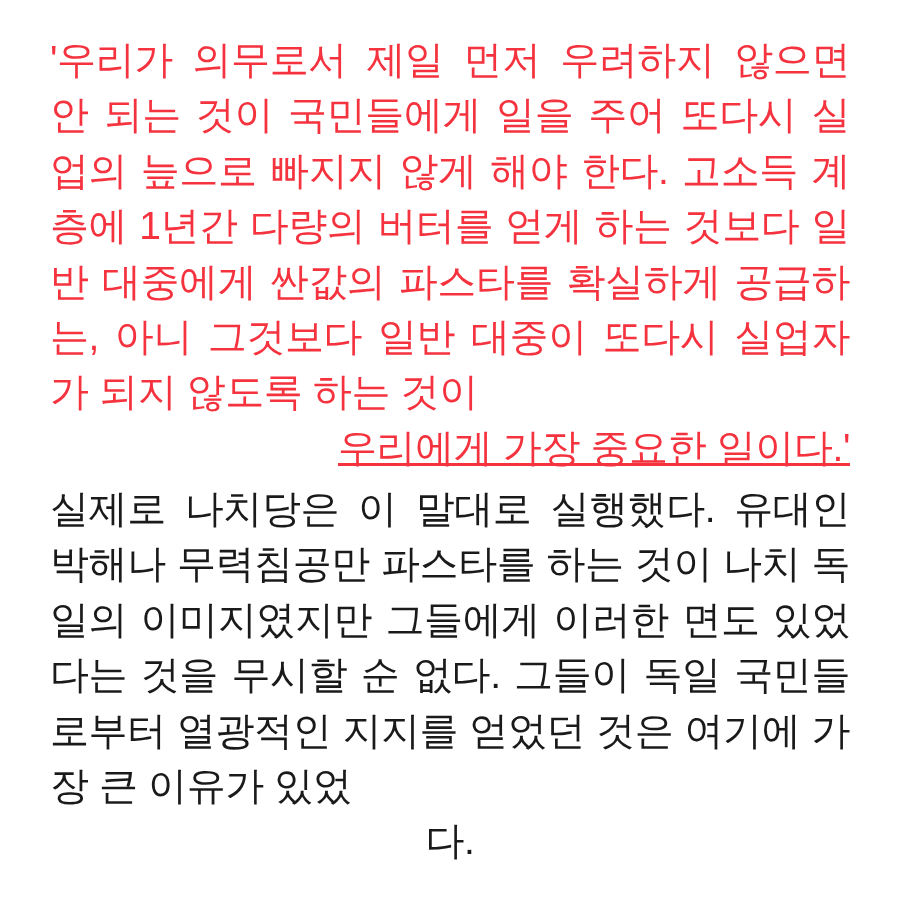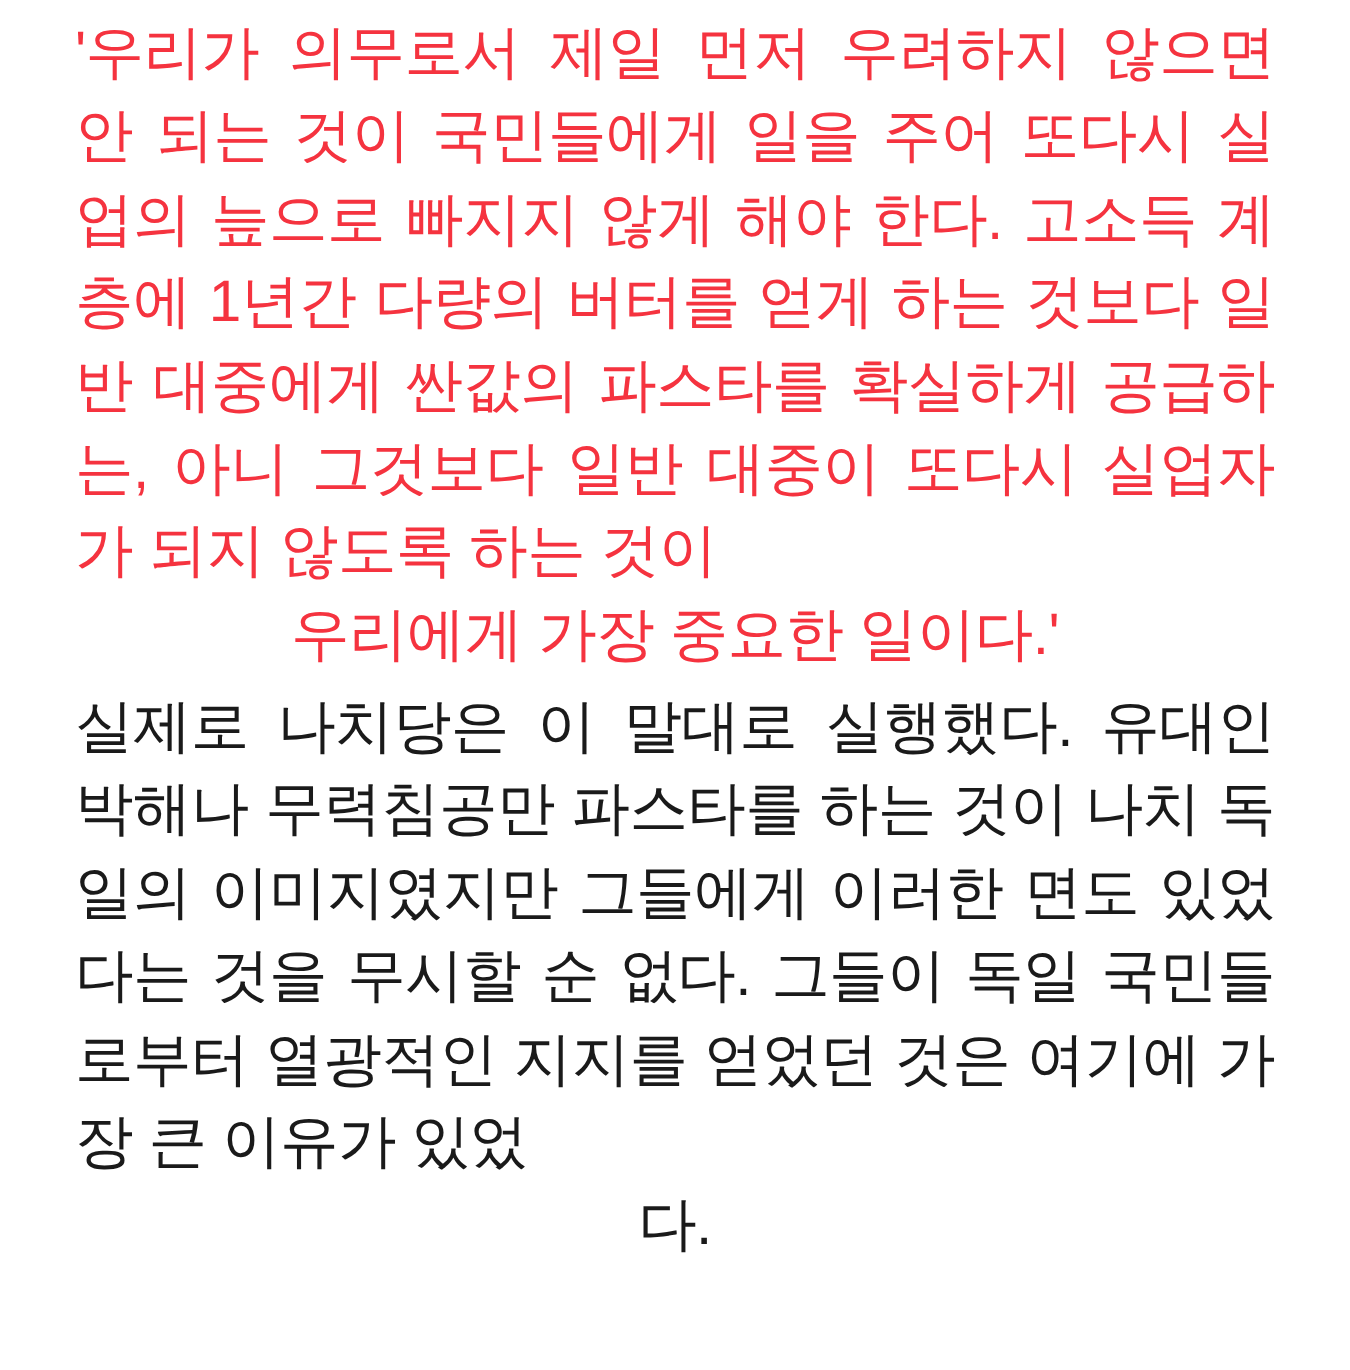--- a/index.html
+++ b/index.html
@@ -10,35 +10,36 @@
     width: 900px;
     height: 913px;
     background: #ffffff;
     font-family: "Liberation Sans", sans-serif;
     overflow: hidden;
   }
   .page {
     box-sizing: border-box;
     width: 900px;
     height: 913px;
-    padding: 8px 50px 10px 50px;
+    padding: 32px 50px 10px 50px;
     background: #ffffff;
   }
   .quote-block {
     font-size: 39px;
     line-height: 1.42;
     color: #f5333f;
     text-align: justify;
     text-justify: inter-character;
     letter-spacing: -0.4px;
     word-break: break-all;
   }
   .quote-block .last-line {
     display: block;
-    text-align: center;
+    text-align: right;
+    text-decoration: underline;
   }
   .body-block {
     font-size: 39px;
     line-height: 1.42;
     color: #1a1a1a;
     text-align: justify;
     text-justify: inter-character;
     letter-spacing: -0.4px;
     word-break: break-all;
     margin-top: 6px;

